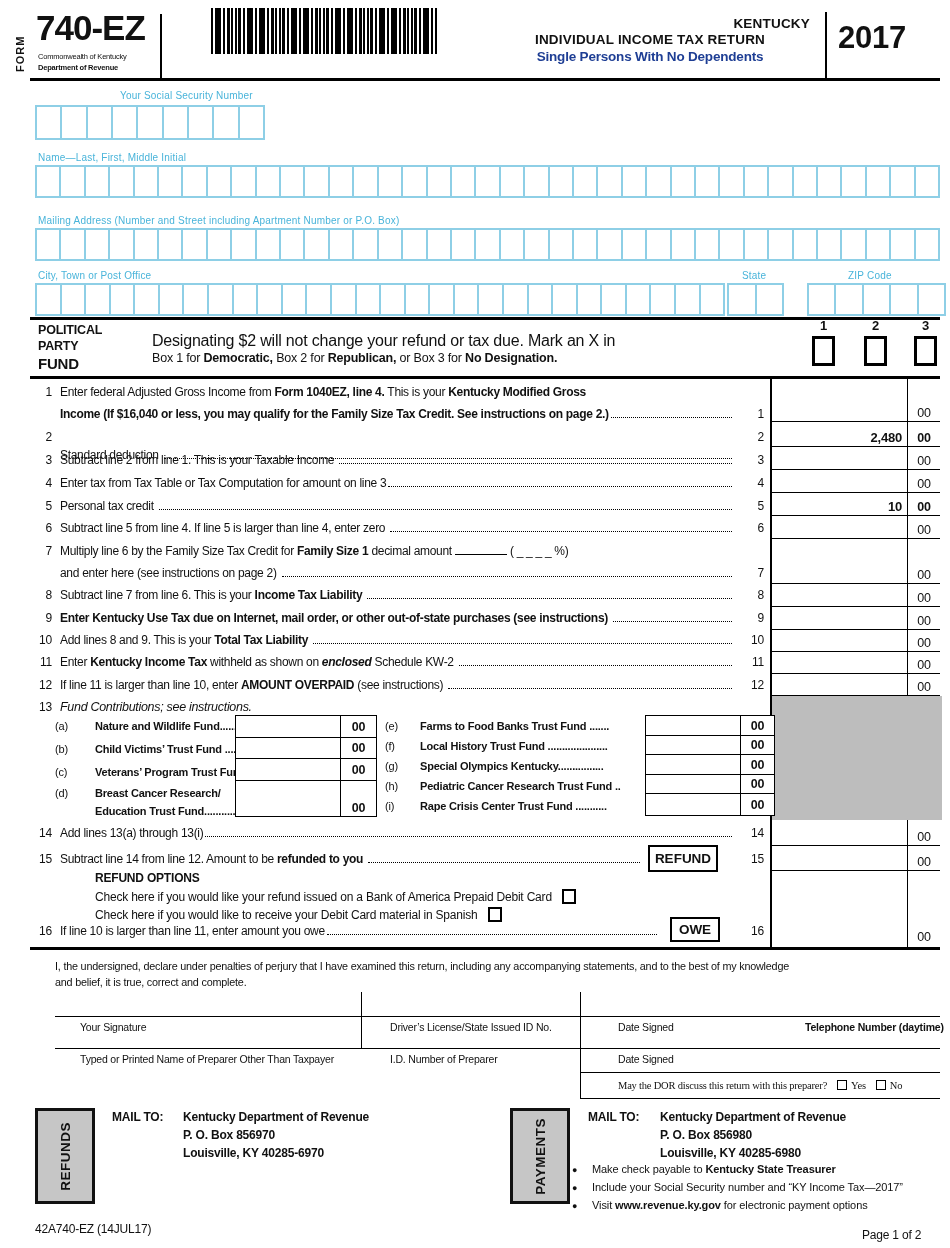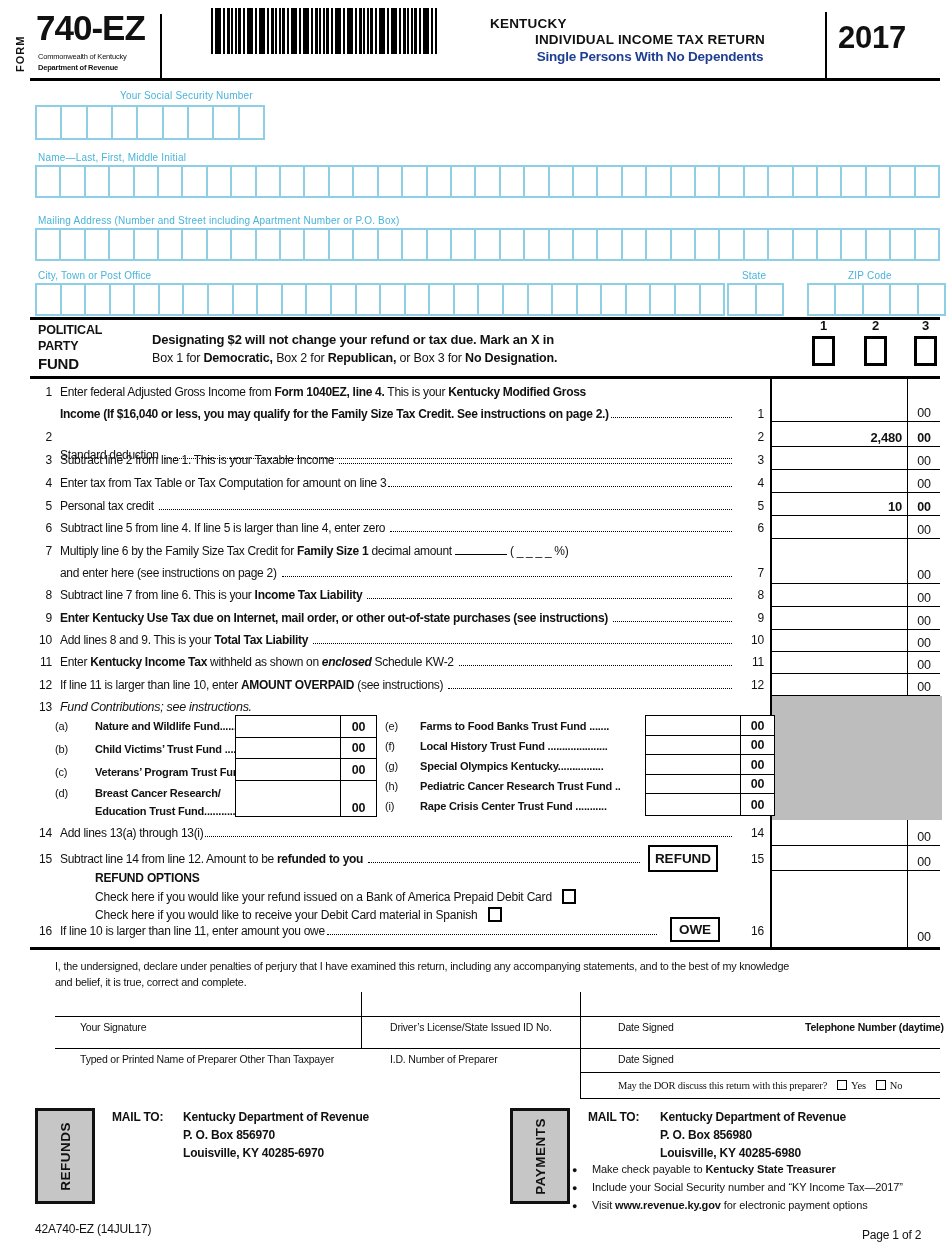--- a/index.html
+++ b/index.html
@@ -54,21 +54,21 @@
 <body>
 
 <div class="page">
 
   <div class="abs vtext" style="left:14px;top:14px;height:58px;font-size:11px;font-weight:700;letter-spacing:1px;">FORM</div>
   <div class="abs" style="left:36px;top:8px;font-size:35px;font-weight:700;letter-spacing:-1px;">740-EZ</div>
   <div class="abs" style="left:38px;top:52px;font-size:7.5px;">Commonwealth of Kentucky</div>
   <div class="abs" style="left:38px;top:63px;font-size:7.5px;font-weight:700;">Department of Revenue</div>
   <div class="vline" style="left:160px;top:14px;height:64px;width:2px;"></div>
   <div class="barcode"></div>
-  <div class="abs" style="left:490px;top:16px;width:320px;text-align:left;font-size:13.5px;font-weight:700;letter-spacing:0.2px;">KENTUCKY</div>
+  <div class="abs" style="left:490px;top:16px;width:320px;text-align:right;font-size:13.5px;font-weight:700;letter-spacing:0.2px;">KENTUCKY</div>
   <div class="abs" style="left:490px;top:32px;width:320px;text-align:center;font-size:13.5px;font-weight:700;letter-spacing:0.2px;">INDIVIDUAL INCOME TAX RETURN</div>
   <div class="abs" style="left:490px;top:49px;width:320px;text-align:center;font-size:13.5px;font-weight:700;color:var(--db);">Single Persons With No Dependents</div>
   <div class="vline" style="left:825px;top:12px;height:66px;width:2px;"></div>
   <div class="abs" style="left:838px;top:20px;font-size:31px;font-weight:700;">2017</div>
   <div class="hline thick" style="left:30px;top:78px;width:910px;"></div>
 
   <div class="bluelabel" style="left:120px;top:90px;">Your Social Security Number</div>
   <div class="cellrow" style="left:35px;top:105px;width:230px;height:35px;">
       <div class="cell"></div>
       <div class="cell"></div>
@@ -205,21 +205,21 @@
       <div class="cell"></div>
       <div class="cell"></div>
       <div class="cell"></div>
       <div class="cell"></div>
     </div>
 
   <div class="hline thick" style="left:30px;top:317px;width:910px;"></div>
   <div class="abs b" style="left:38px;top:323px;font-size:12.5px;">POLITICAL</div>
   <div class="abs b" style="left:38px;top:339px;font-size:12.5px;">PARTY</div>
   <div class="abs b" style="left:38px;top:355px;font-size:15px;">FUND</div>
-  <div class="abs" style="left:152px;top:332px;font-size:13px;font-weight:bold;">Designating $2 will not change your refund or tax due. Mark an X in</div>
+  <div class="abs" style="left:152px;top:332px;font-size:16px;">Designating $2 will not change your refund or tax due. Mark an X in</div>
   <div class="abs" style="left:152px;top:351px;font-size:12.5px;"><span>Box 1 for </span><span style="font-weight: 700;">Democratic,</span><span> Box 2 for </span><span style="font-weight: 700;">Republican,</span><span> or Box 3 for </span><span style="font-weight: 700;">No Designation.</span></div>
   <div class="pnum" style="left:812px;top:318px;">1</div>
   <div class="pnum" style="left:864px;top:318px;">2</div>
   <div class="pnum" style="left:914px;top:318px;">3</div>
   <div class="pbox" style="left:812px;top:336px;"></div>
   <div class="pbox" style="left:864px;top:336px;"></div>
   <div class="pbox" style="left:914px;top:336px;"></div>
   <div class="hline thick" style="left:30px;top:376px;width:910px;"></div>
 
   <div class="vline" style="left:770px;top:378px;height:570px;width:2.4px;"></div>

